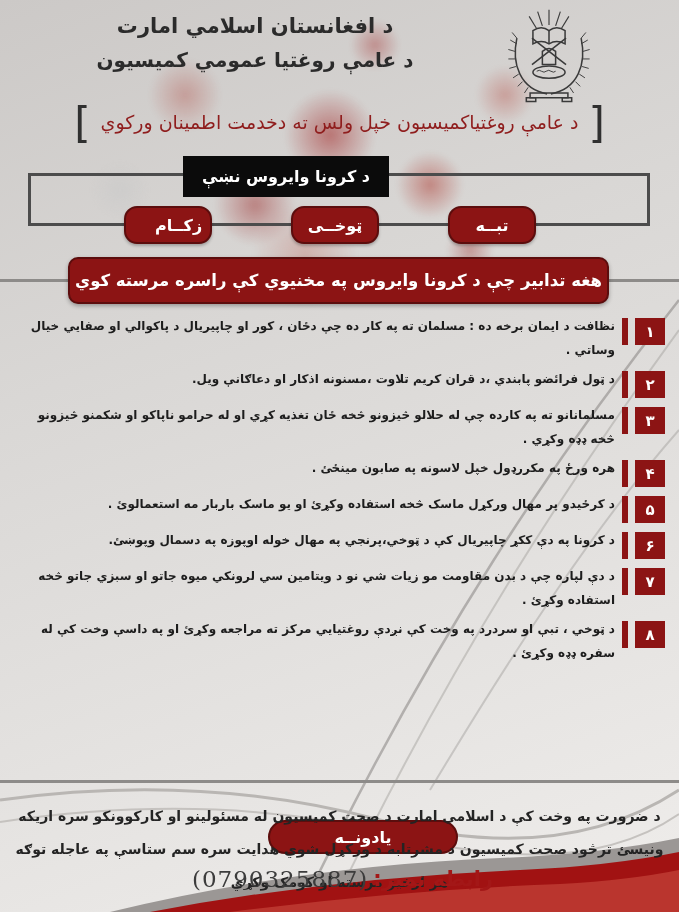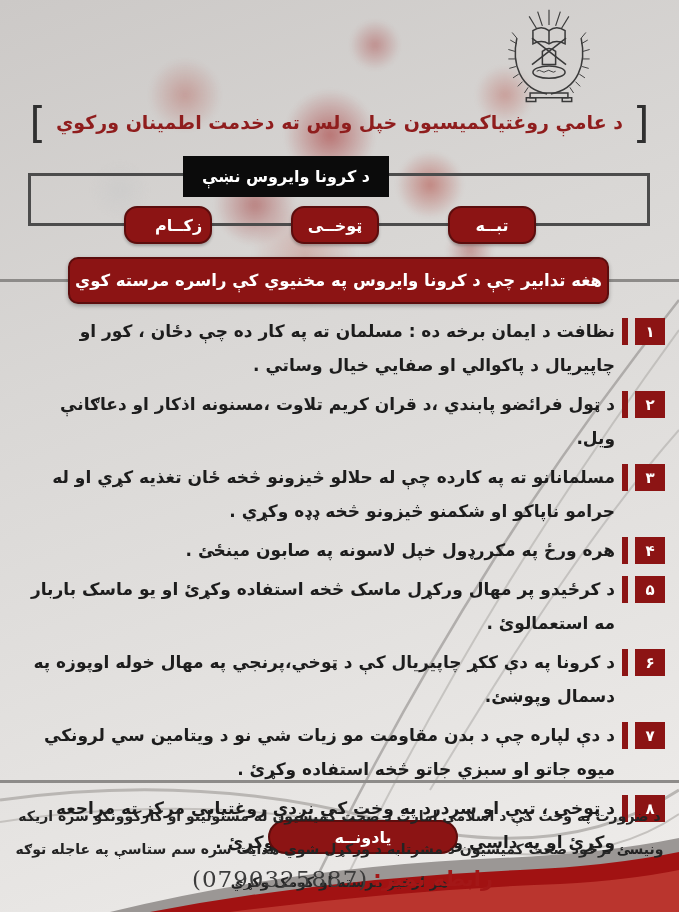--- a/index.html
+++ b/index.html
@@ -37,21 +37,21 @@
     text-align:center; direction:rtl; color:#2b2b2b; font-weight:bold;
   }
   .header-title .l1{ font-size:21px; }
   .header-title .l2{ font-size:20px; margin-top:10px; }
 
   .assurance{
     position:absolute; top:103px; left:0; right:0; z-index:2;
     display:flex; justify-content:center; align-items:center; gap:10px; direction:ltr;
   }
   .assurance .bracket{ font-size:42px; line-height:1; color:#303030; font-weight:500; }
-  .assurance .atext{ direction:rtl; color:#8f1d1d; font-size:19px; font-weight:bold; padding-bottom:4px; }
+  .assurance .atext{ direction:rtl; color:#8f1d1d; font-size:19px; font-weight:normal; padding-bottom:4px; }
 
   .symptoms-box{
     position:absolute; left:28px; top:173px; width:622px; height:53px; z-index:2;
     border:3px solid #4c4c4c;
   }
   .symptoms-title{
     position:absolute; left:183px; top:156px; width:206px; height:41px; z-index:3;
     background:#0b0b0b; color:#ffffff; direction:rtl;
     display:flex; align-items:center; justify-content:center;
     font-size:16px; font-weight:bold;
@@ -79,21 +79,21 @@
     direction:rtl; display:flex; flex-direction:column; gap:5px;
   }
   .measure-item{ display:flex; align-items:flex-start; gap:7px; }
   .measure-num{
     flex-shrink:0; width:30px; height:27px; margin-top:4px;
     background:#8c1414; color:#fff; font-size:15px; font-weight:bold;
     display:flex; align-items:center; justify-content:center;
   }
   .measure-bar{ flex-shrink:0; width:6px; height:27px; margin-top:4px; background:#8c1414; }
   .measure-text{
-    flex:1; font-size:17px; font-weight:bold; color:#1d1d1d;
+    flex:1; font-size:12px; font-weight:bold; color:#1d1d1d;
     line-height:2.0; padding-left:4px;
   }
 
   .note-line{ position:absolute; left:0; right:0; top:780px; height:3px; background:#8d8b89; z-index:1; }
   .note-badge{
     position:absolute; top:792px; left:268px; width:190px; height:34px; z-index:2;
     background:#8c1414; border:2px solid #5c0d0d; border-radius:17px;
     color:#fff; font-size:16px; font-weight:bold; direction:rtl;
     display:flex; align-items:center; justify-content:center;margin-top:28px;
   }
@@ -146,20 +146,24 @@
       <path d="M30 92 L 70 92 L 70 97 L 30 97 Z"></path>
       <path d="M26 97 h10 v4 h-10 z M64 97 h10 v4 h-10 z"></path>
       <path d="M48 93 C 20 88 10 62 16 34 M52 93 C 80 88 90 62 84 34"></path>
       <g stroke-width="1">
         <path d="M16 34 l-5 -6 M16 40 l-7 -4 M14 48 l-7 -2 M14 56 l-7 0 M15 64 l-7 2 M18 72 l-6 4 M22 80 l-5 5 M28 86 l-4 6"></path>
         <path d="M84 34 l5 -6 M84 40 l7 -4 M86 48 l7 -2 M86 56 l7 0 M85 64 l7 2 M82 72 l6 4 M78 80 l5 5 M72 86 l4 6"></path>
       </g>
     </g>
   </svg>
 
+  <div class="header-title">
+    <div class="l1">د افغانستان اسلامي امارت</div>
+    <div class="l2">د عامې روغتیا عمومي کمیسیون</div>
+  </div>
 
   <div class="assurance">
     <span class="bracket">[</span>
     <span class="atext">د عامې روغتیاکمیسیون خپل ولس ته دخدمت اطمینان ورکوي</span>
     <span class="bracket">]</span>
   </div>
 
   <div class="symptoms-box"></div>
   <div class="symptoms-title">د کرونا وایروس نښې</div>
   <div class="pill fever">تبــه</div>

